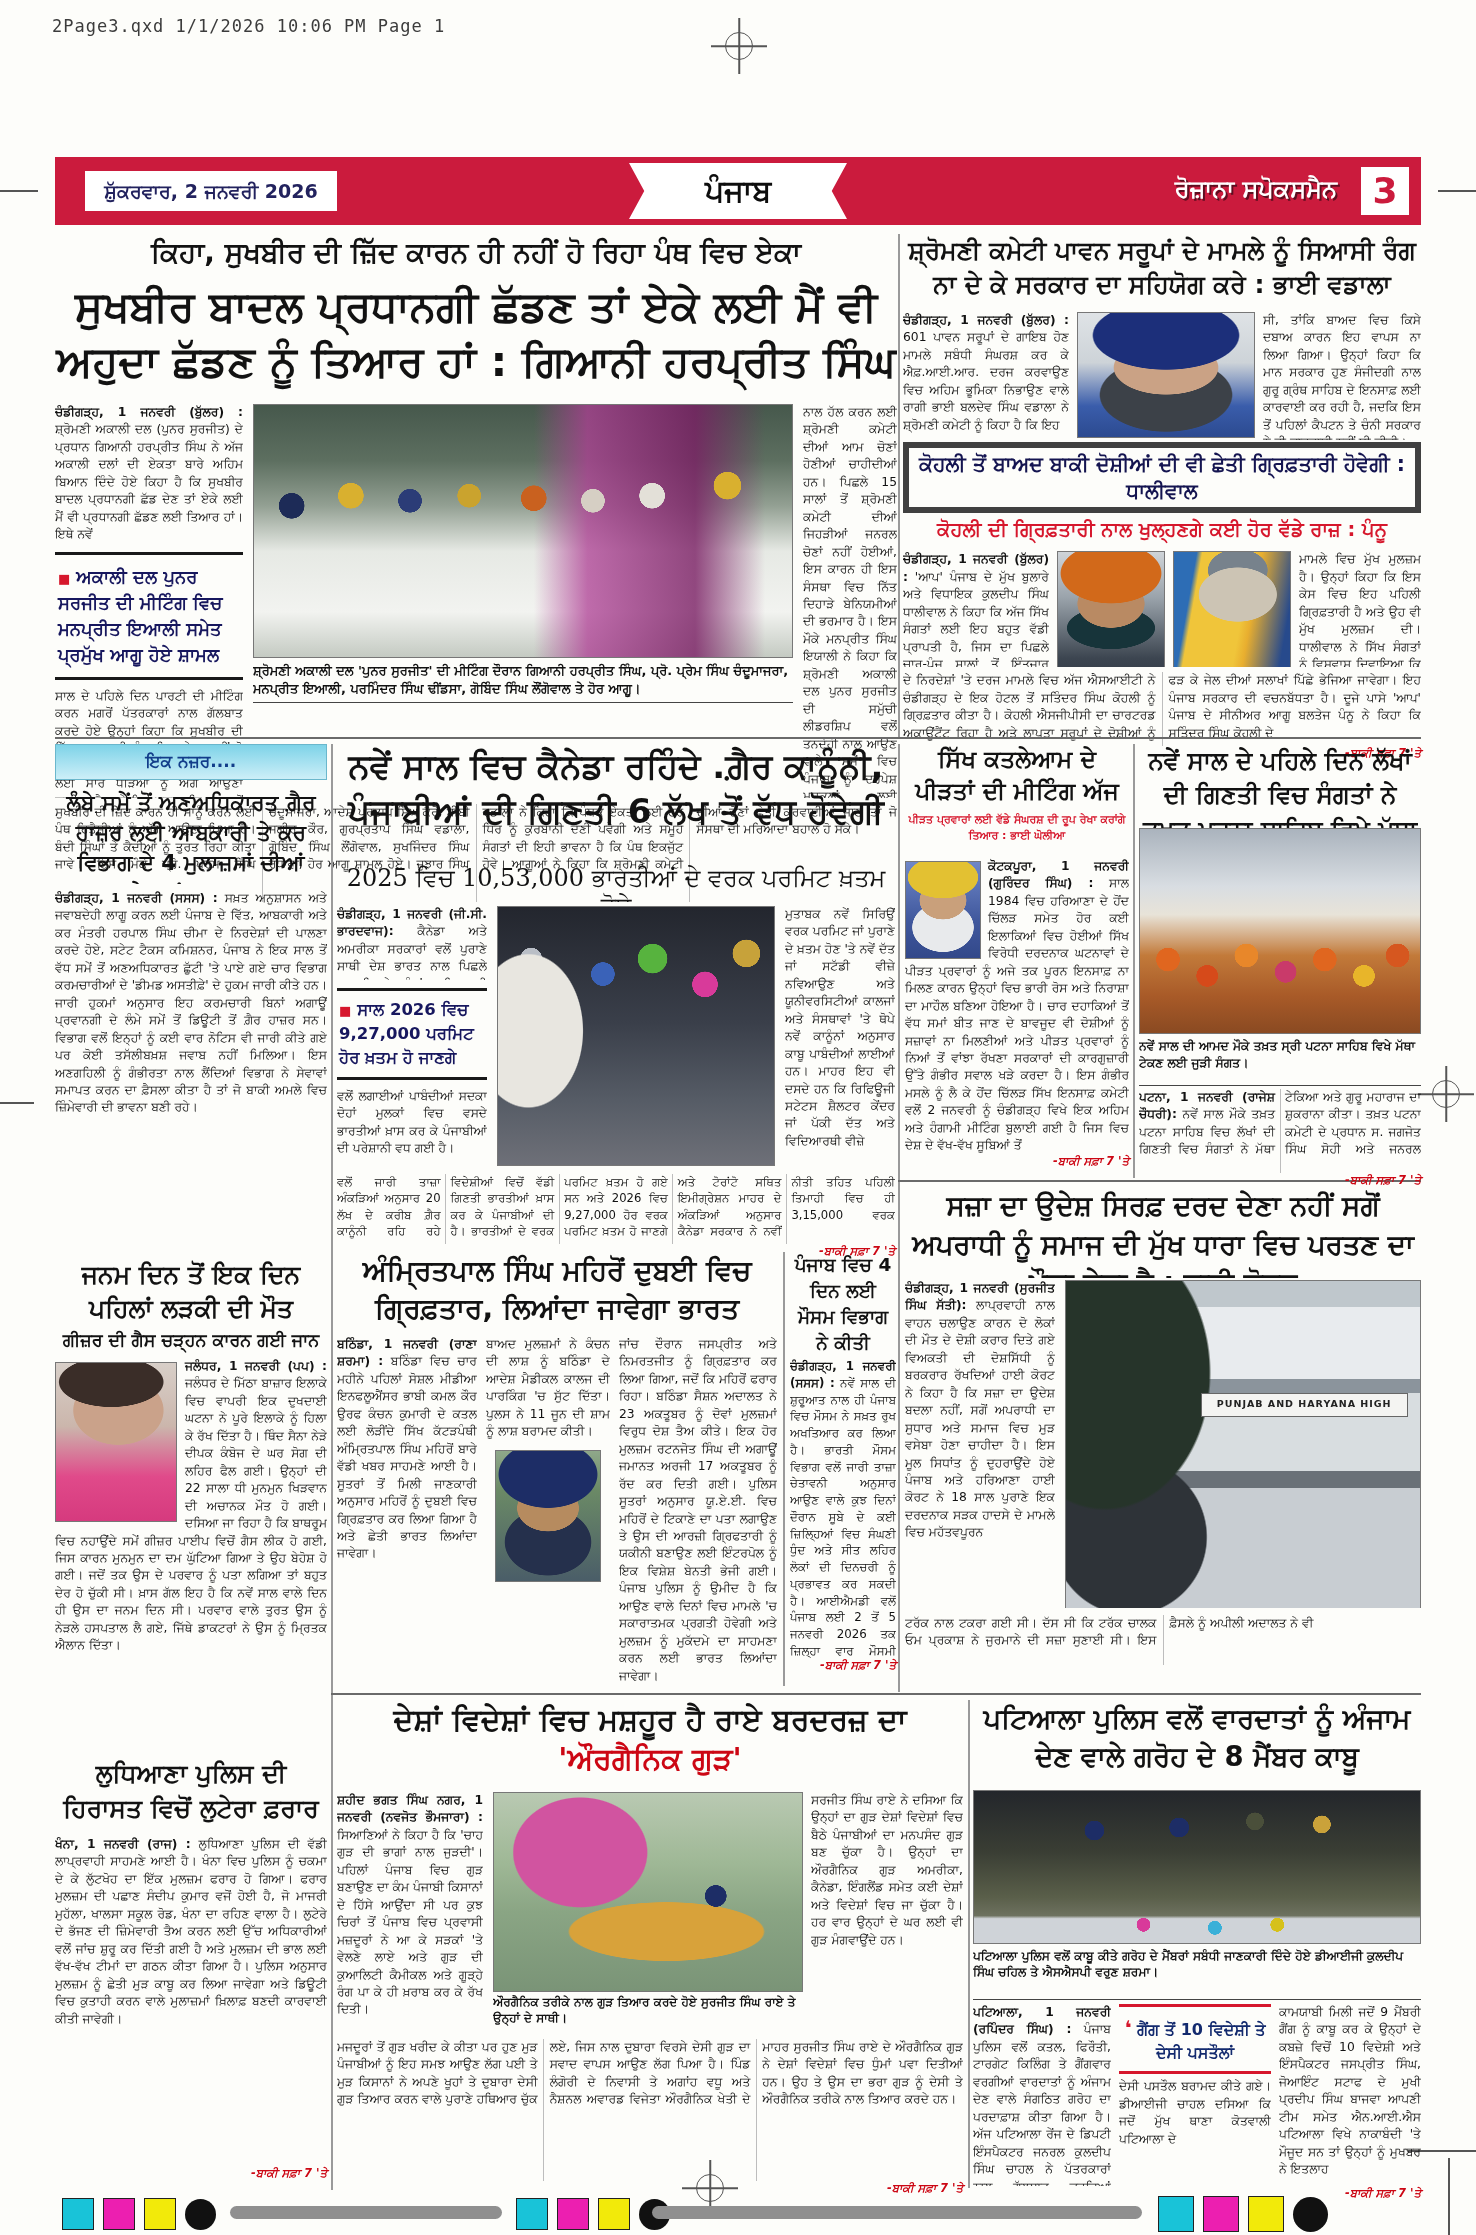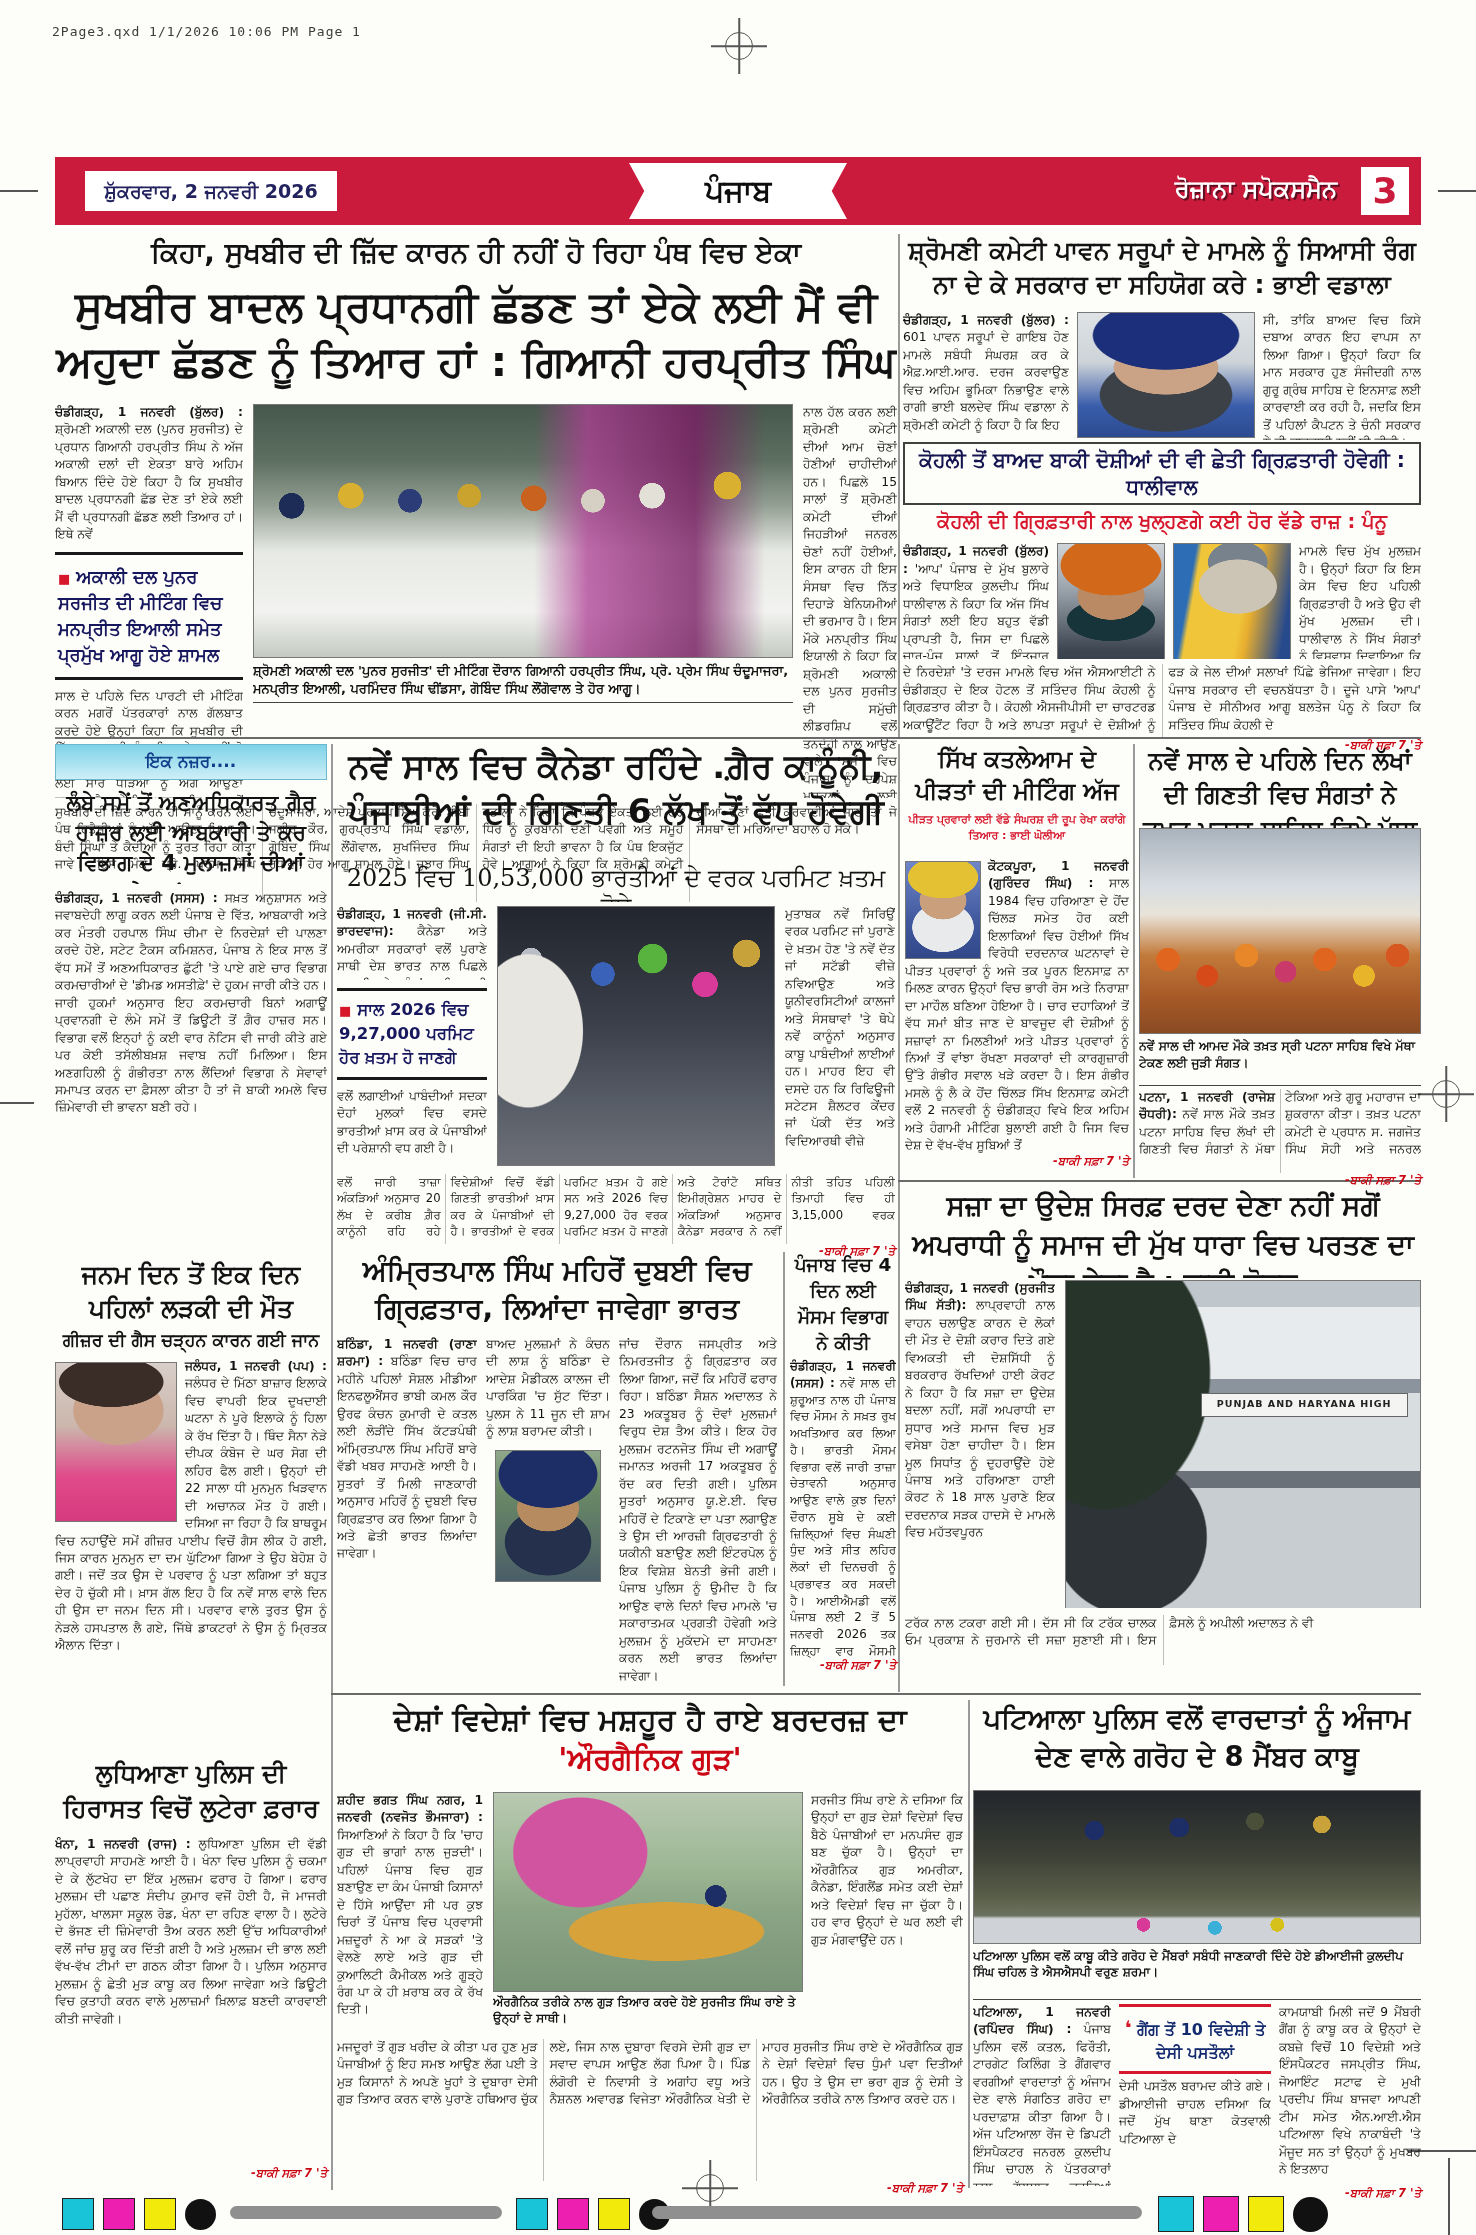--- a/index.html
+++ b/index.html
@@ -1,20 +1,20 @@
 <!DOCTYPE html>
 <html><head>
 <meta charset="utf-8">
 <style>
   html,body{margin:0;padding:0;background:#fff;}
   #page{position:relative;width:1476px;height:2235px;background:#fdfdfa;overflow:hidden;
         font-family:"DejaVu Sans","Liberation Sans",sans-serif;color:#121212;}
   .abs{position:absolute;}
-  .printer{left:52px;top:24px;font-family:"DejaVu Sans Mono","Liberation Mono",monospace;
-           font-size:13px;color:#3c3c3c;letter-spacing:1px;}
+  .printer{left:52px;top:16px;font-family:"DejaVu Sans Mono","Liberation Mono",monospace;
+           font-size:17px;color:#3c3c3c;letter-spacing:1px;}
   
   .crosshair{width:56px;height:56px;}
   .crosshair::before{content:"";position:absolute;left:50%;top:0;bottom:0;width:1.5px;background:#555;transform:translateX(-50%);}
   .crosshair::after{content:"";position:absolute;top:50%;left:0;right:0;height:1.5px;background:#555;transform:translateY(-50%);}
   .crosshair .ring{position:absolute;left:50%;top:50%;width:26px;height:26px;border:1.5px solid #555;border-radius:50%;transform:translate(-50%,-50%);}
   .hdash{height:2px;background:#555;}
   .vdash{width:2px;background:#555;}
   
   .masthead{left:55px;top:157px;width:1366px;height:68px;background:#cb1b3d;}
   .date-box{position:absolute;left:30px;top:14px;width:252px;height:40px;background:#fff;
@@ -125,21 +125,21 @@
     radial-gradient(circle 7px at 38% 88%,#d83a9a 97%,transparent),
     radial-gradient(circle 7px at 54% 90%,#3ab0d8 97%,transparent),
     radial-gradient(circle 7px at 68% 88%,#d6c11a 97%,transparent),
     linear-gradient(0deg,#cfd3d8 0 16%,transparent 18%),
     linear-gradient(180deg,#23262b 0%,#3a3e34 40%,#5a5f4a 70%,#8a8d80 100%);}
   
   .vadala{left:903px;top:234px;width:518px;}
   .va-h{font-size:25px;line-height:1.35;height:74px;}
   .va-row{display:flex;gap:8px;height:128px;overflow:hidden;margin-top:4px;}
   .kohli{left:903px;top:442px;width:518px;}
-  .ko-h{border:2px solid #404040;padding:3px 2px;font-size:20.5px;line-height:1.3;color:#141450;max-height:60px;}
+  .ko-h{border:6px solid #404040;padding:3px 2px;font-size:20.5px;line-height:1.3;color:#141450;max-height:60px;}
   .ko-sub{font-size:19.5px;font-weight:bold;color:#d6172c;text-align:center;margin:5px 0;height:28px;overflow:hidden;}
   .ko-row{display:flex;gap:8px;height:116px;overflow:hidden;}
   .ko-bottom{margin-top:5px;height:74px;column-count:2;}
   
   .iknazar{left:55px;top:744px;width:272px;}
   .ik-tab{height:34px;background:linear-gradient(180deg,#7ed3e8,#cdeff8);border:1px solid #6bb7cc;
           color:#123d8a;font-size:17px;font-weight:bold;text-align:center;line-height:32px;}
   .ik-h{font-size:21.5px;line-height:1.4;margin:8px 0 6px;height:96px;}
   .ik-body{height:352px;}
   .girl{left:55px;top:1258px;width:272px;}

